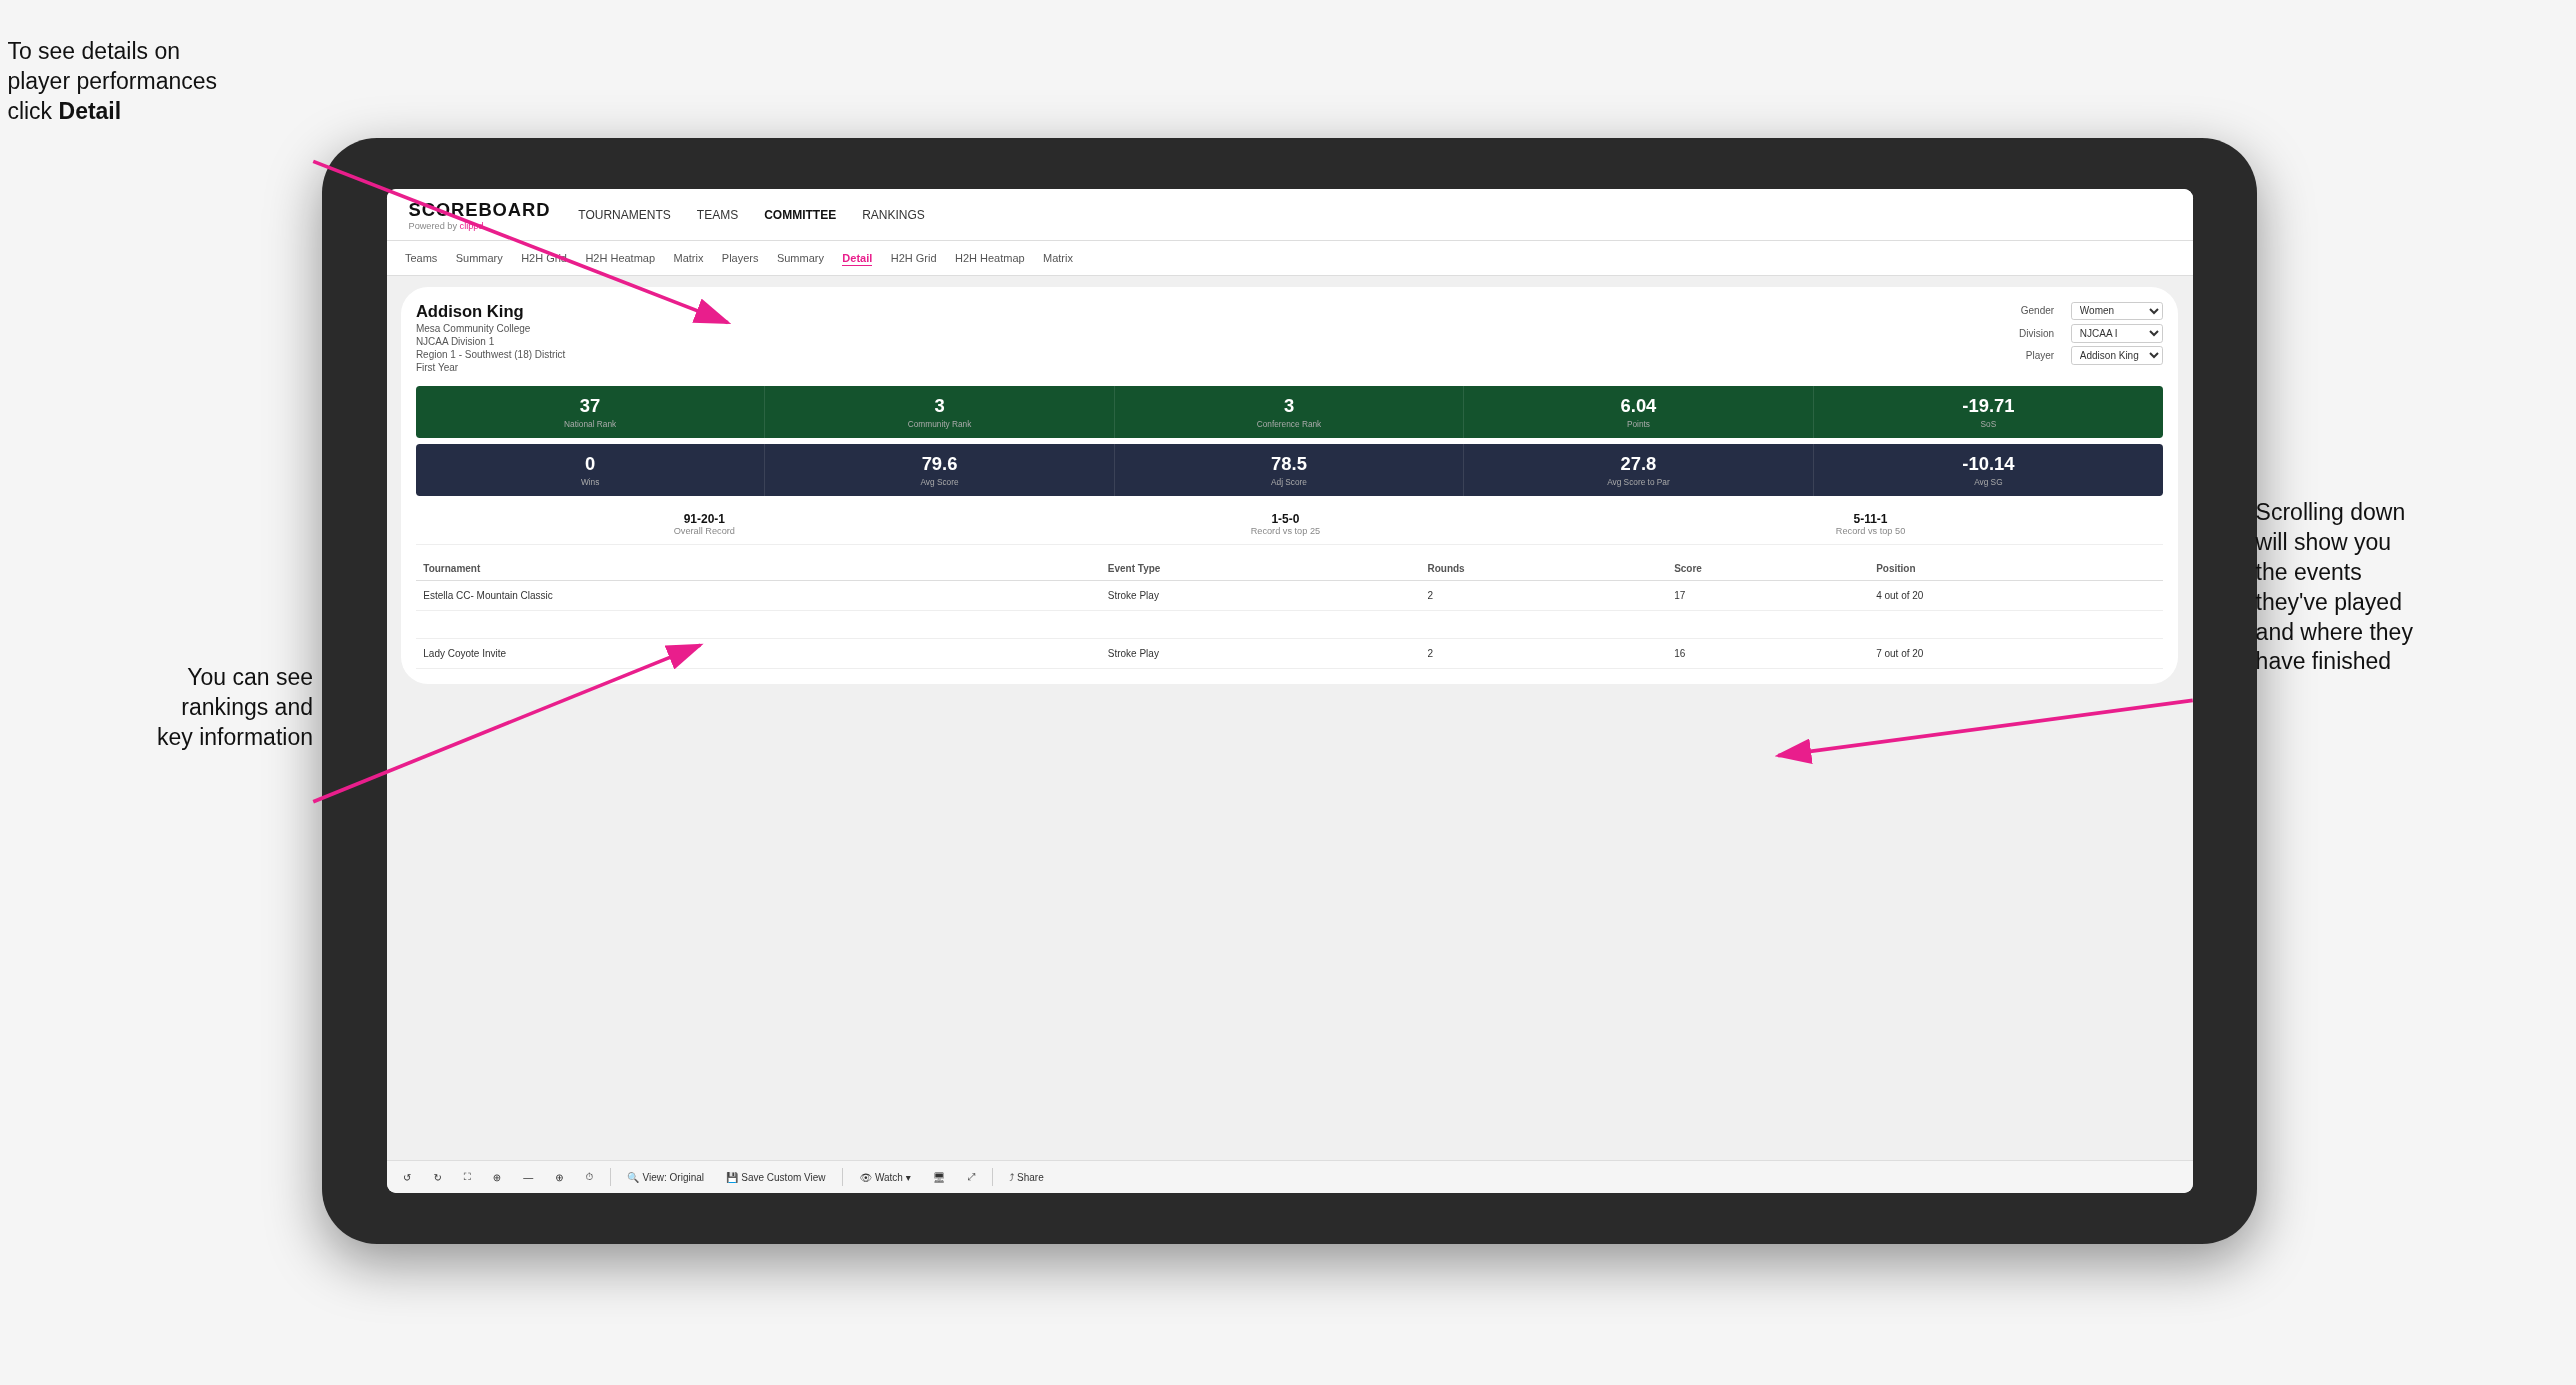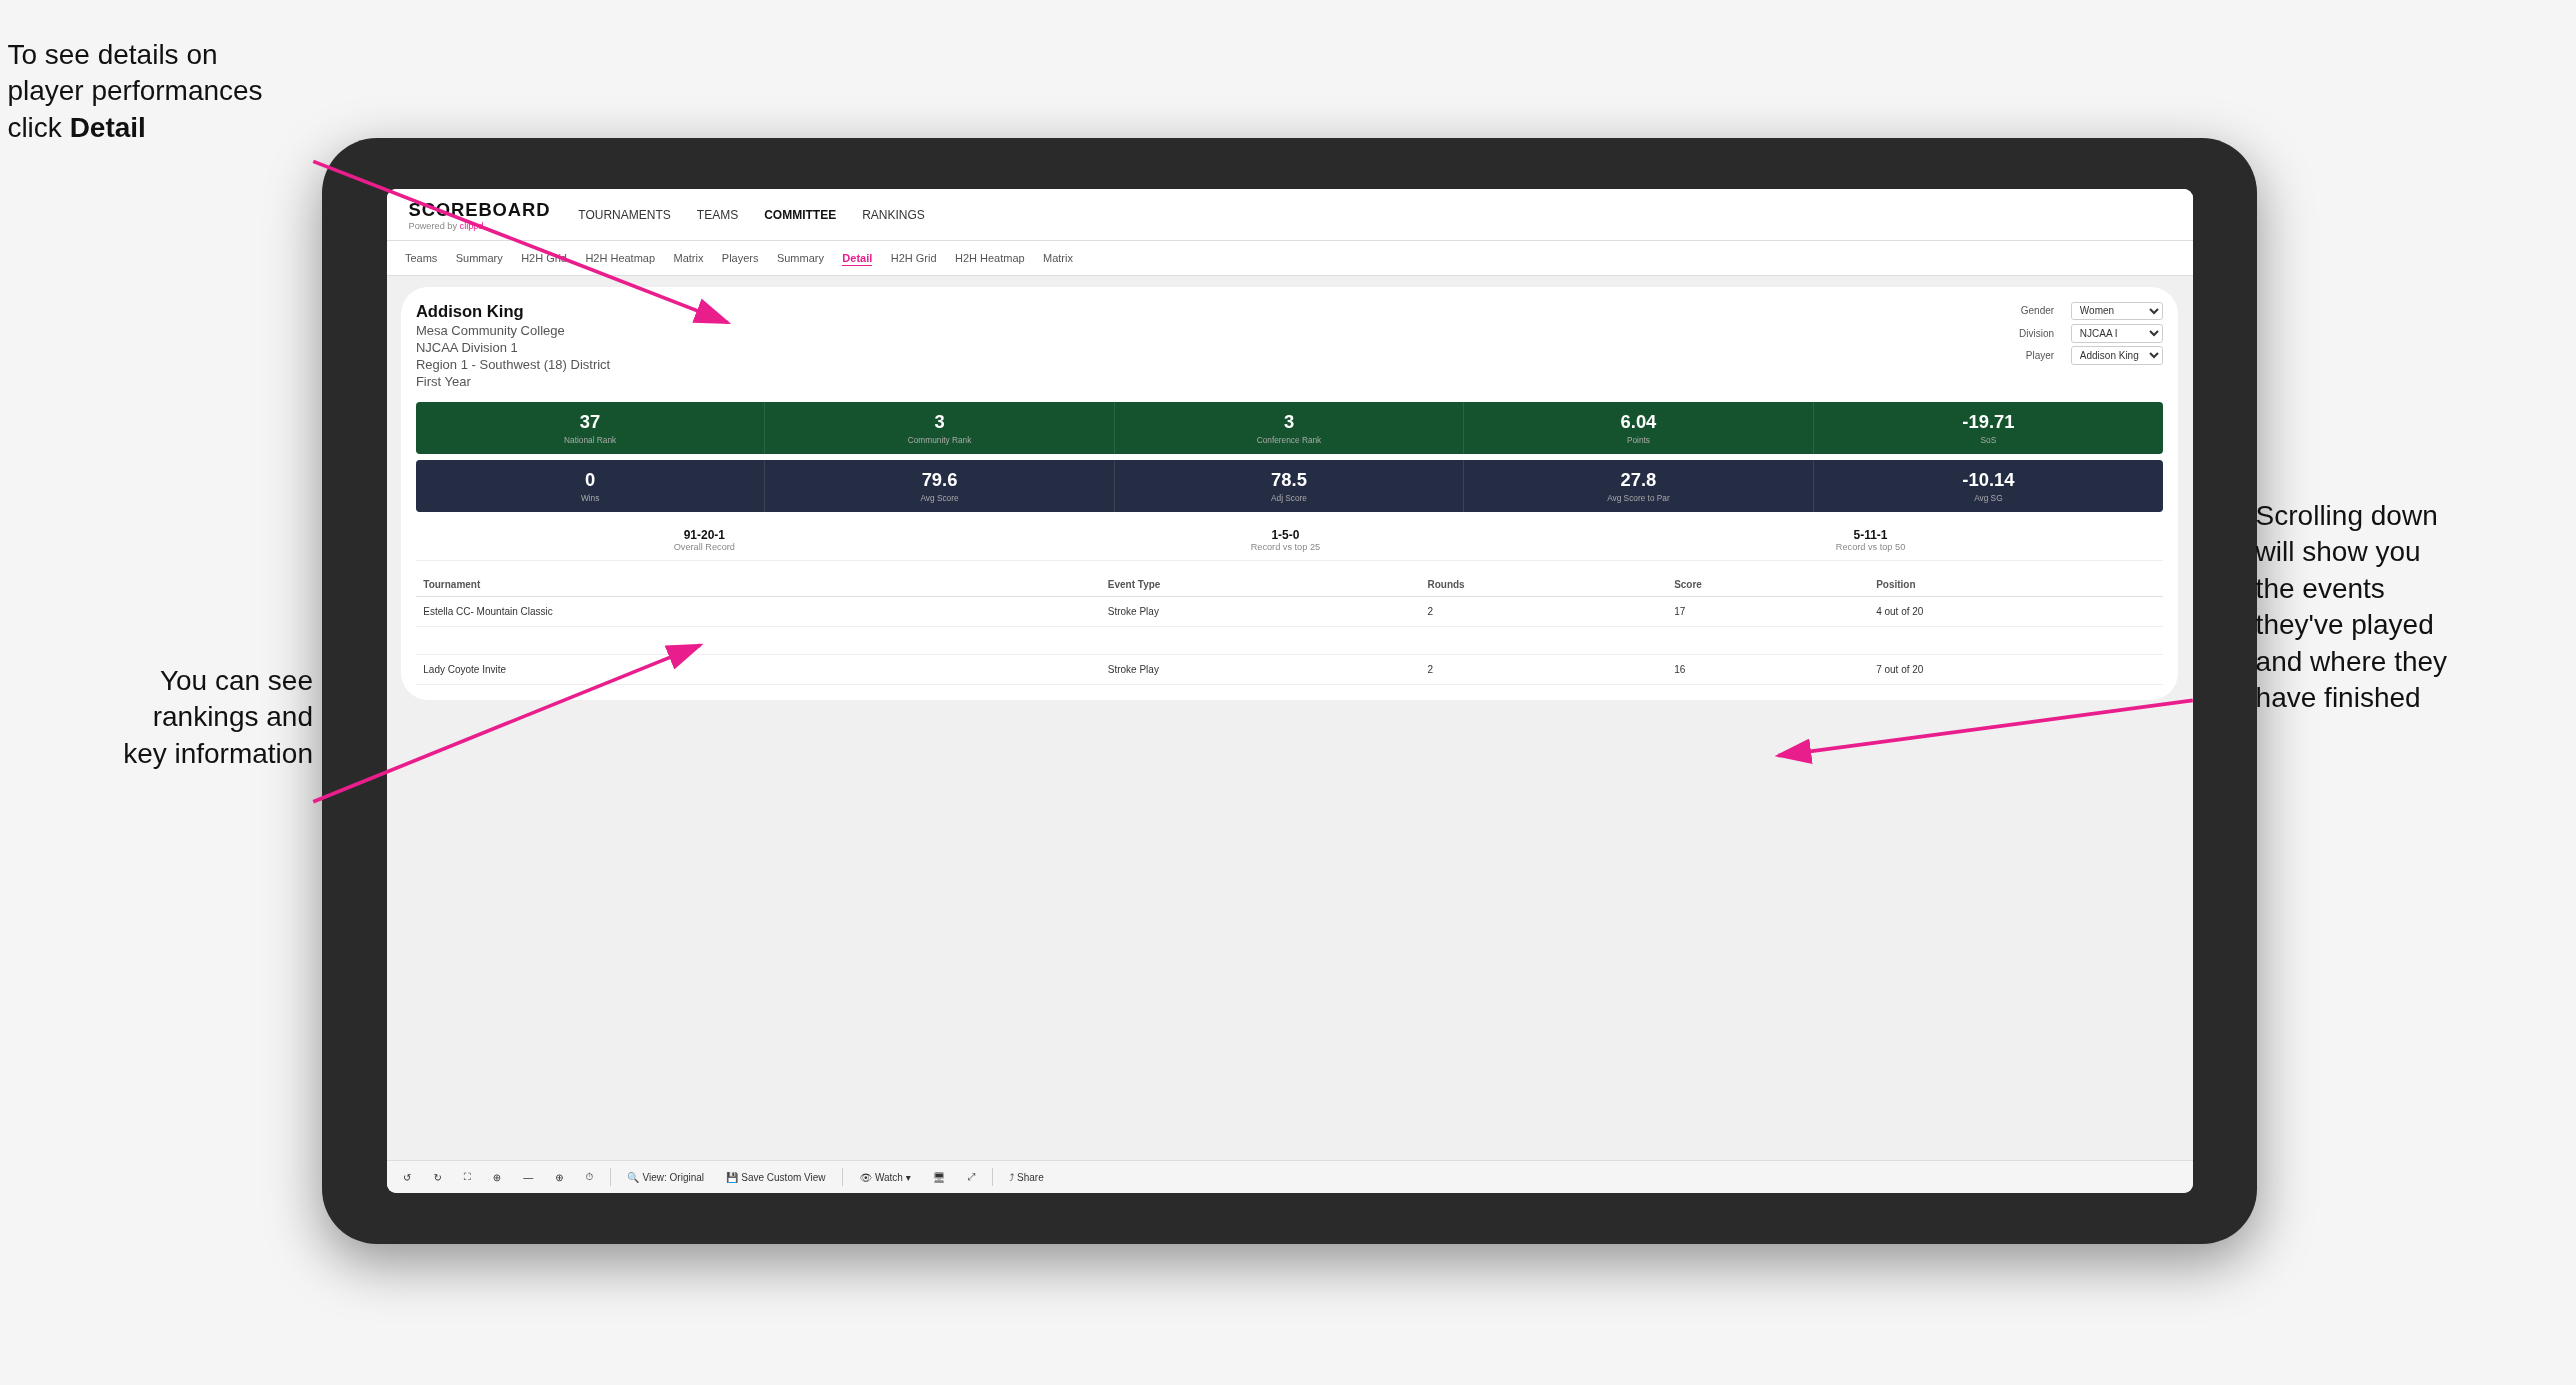--- a/index.html
+++ b/index.html
@@ -8,21 +8,21 @@
       font-family: Arial, sans-serif;
       width: 2576px;
       height: 1386px;
       position: relative;
       overflow: hidden;
     }
 
     
     .annotation {
       position: absolute;
-      font-size: 28px;
+      font-size: 23px;
       color: #111;
       line-height: 1.3;
     }
     .annotation .bold { font-weight: 900; }
 
     #ann-detail {
       top: 37px;
       left: 7.4px;
       width: 313px;
     }
@@ -179,21 +179,21 @@
       margin-bottom: 13px;
     }
 
     .player-info h2 {
       font-size: 16.6px;
       font-weight: 700;
       color: #111;
     }
 
     .player-info p {
-      font-size: 13px;
+      font-size: 10px;
       color: #555;
       margin-top: 1.8px;
     }
 
     .player-selectors {
       display: flex;
       flex-direction: column;
       gap: 3.7px;
       align-items: flex-end;
     }

